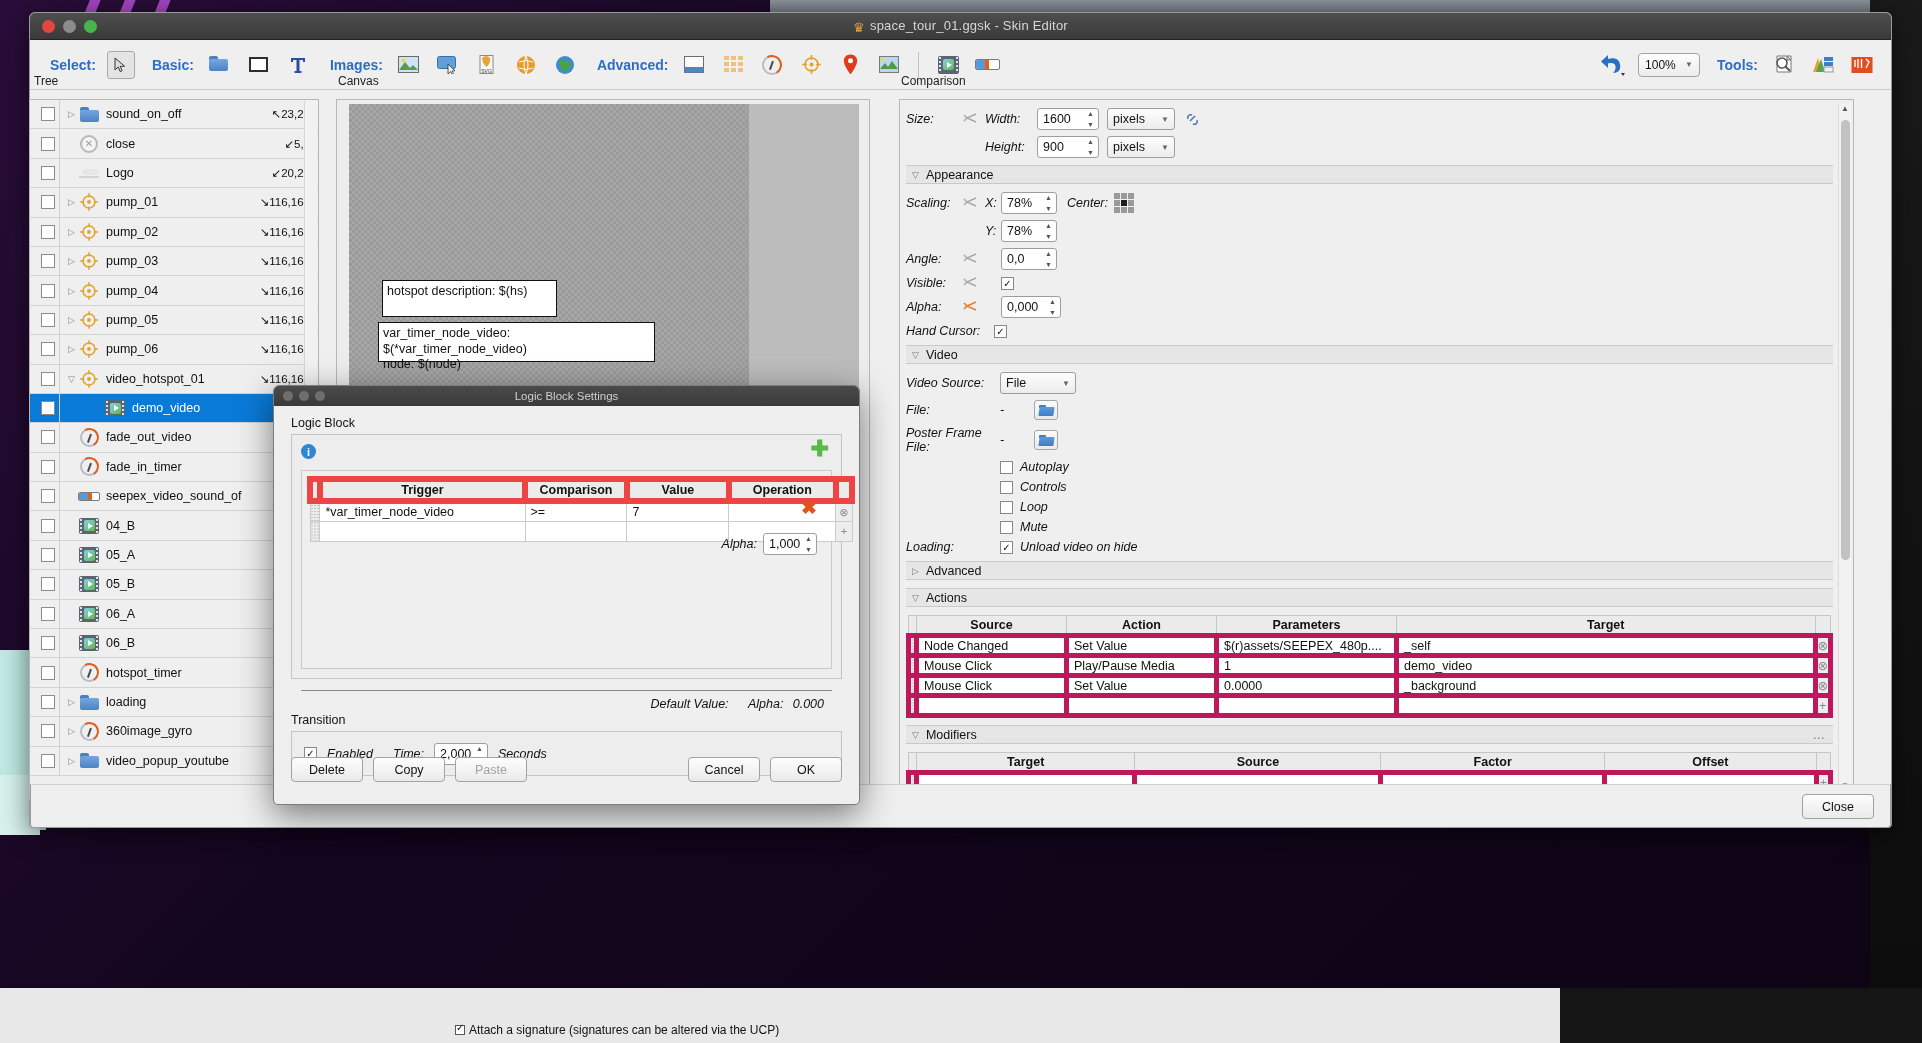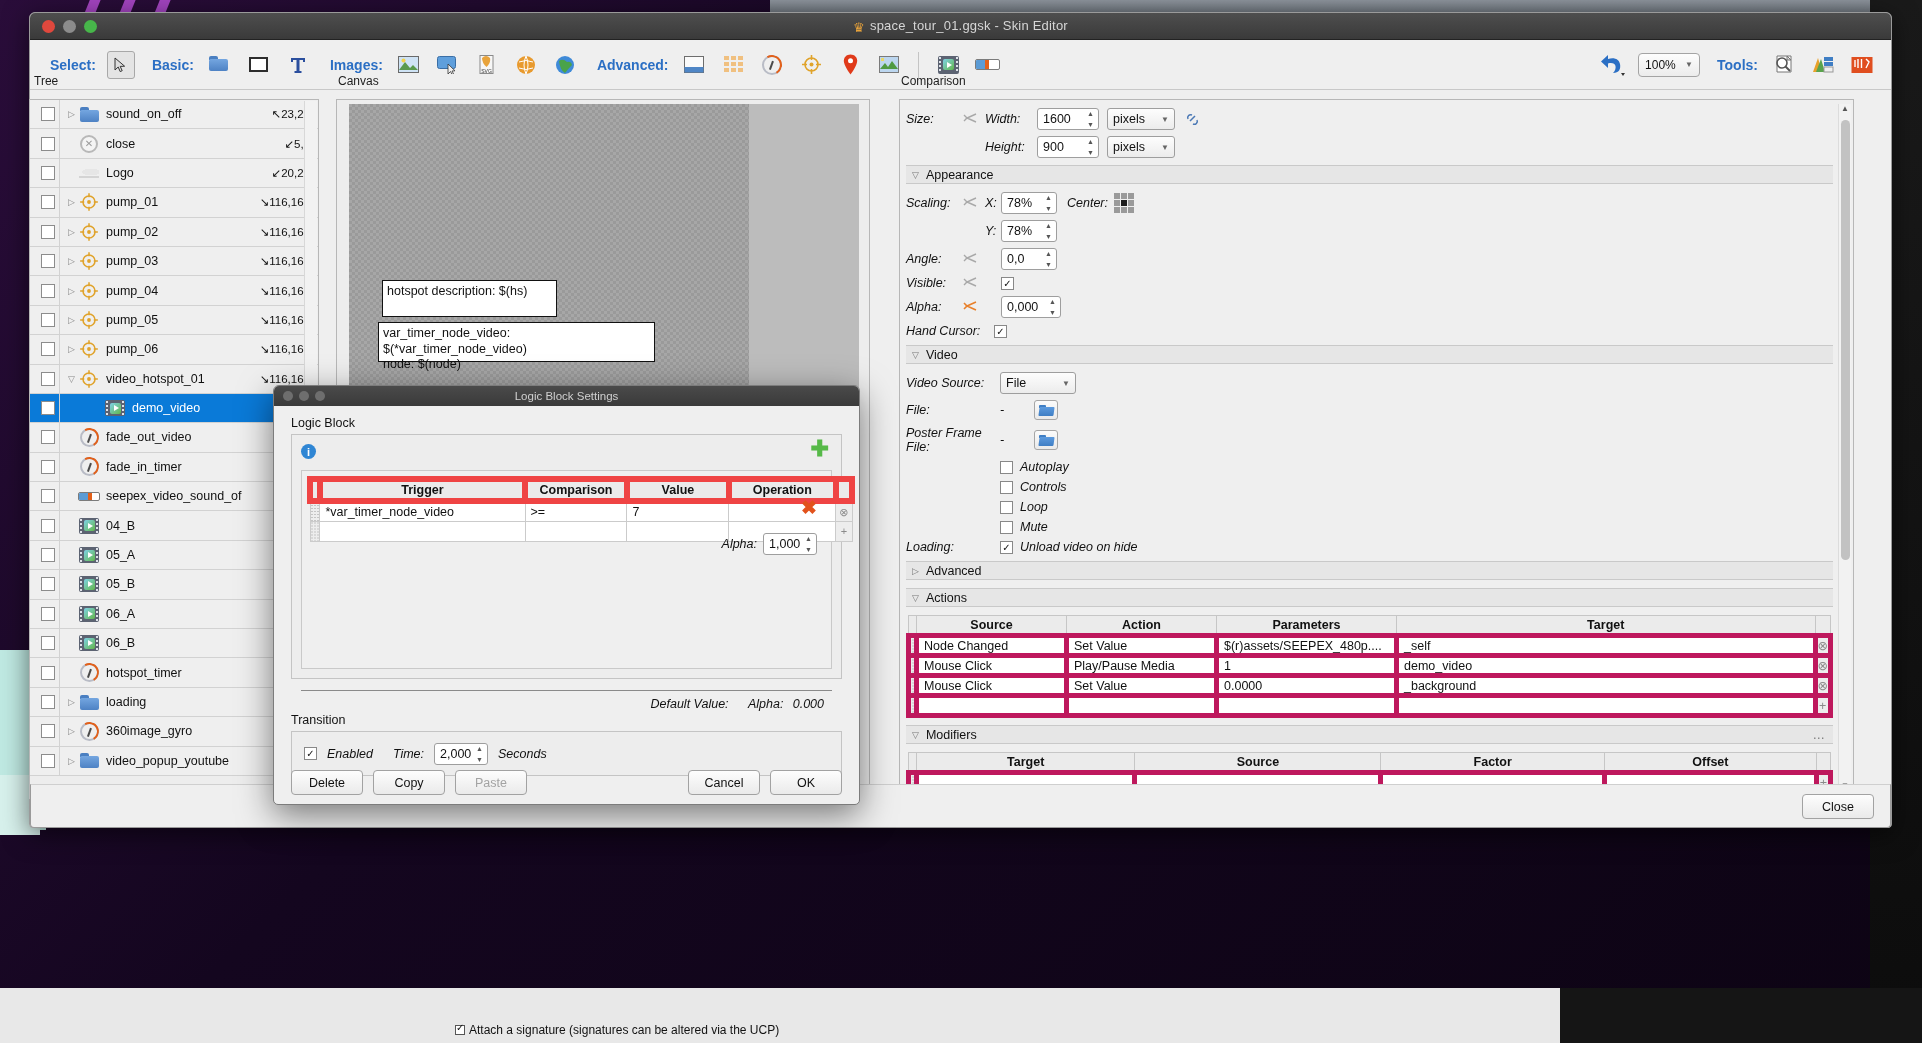--- a/index.html
+++ b/index.html
@@ -1231,21 +1231,21 @@
     <div class="spin" style="width:54px">
       <span>2,000</span>
       <span class="arrows">
           <span>▲</span>
           <span>▼</span>
         </span>
     </div>
     <span class="lbl">Seconds</span>
   </div>
 
-  <div style="position:absolute;left:17px;right:17px;bottom:9px;display:flex;align-items:flex-end">
+  <div style="position:absolute;left:17px;right:17px;bottom:22px;display:flex;align-items:flex-end">
     <div class="btn">Delete</div>
     <div class="btn" style="margin-left:10px">Copy</div>
     <div class="btn disabled" style="margin-left:10px">Paste</div>
     <div class="sp"></div>
     <div class="btn">Cancel</div>
     <div class="btn" style="margin-left:10px">OK</div>
   </div>
 </div>
 
 </body></html>

